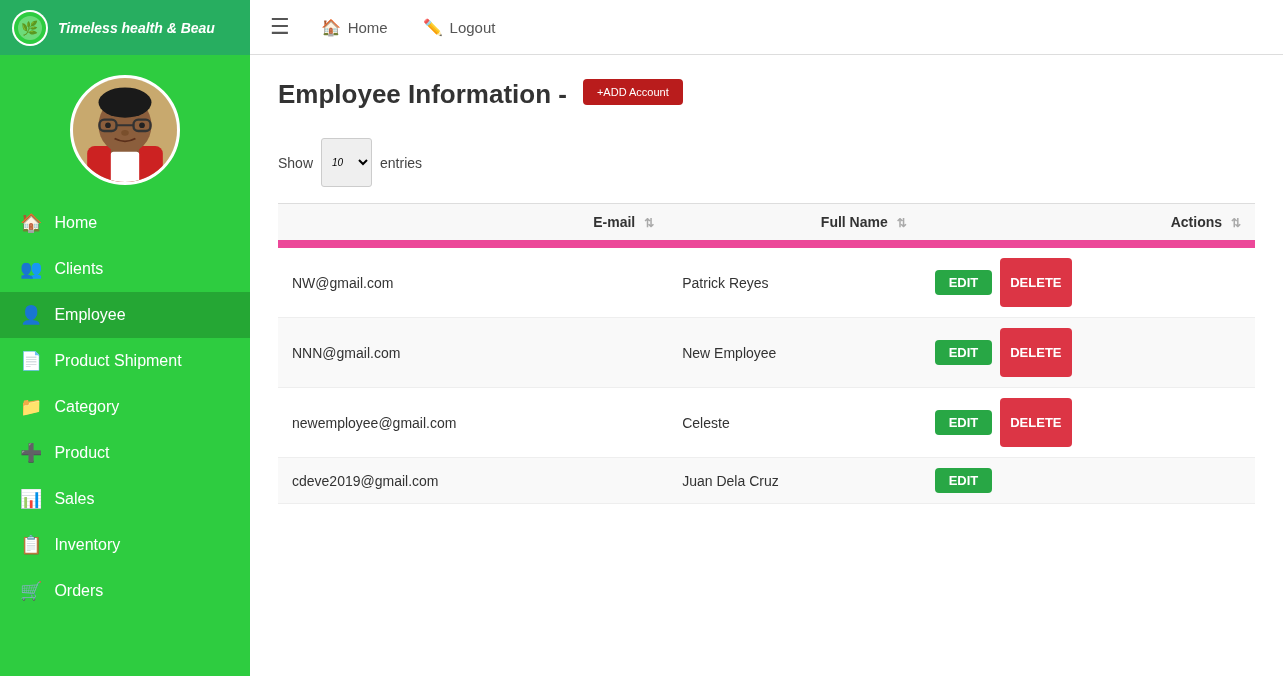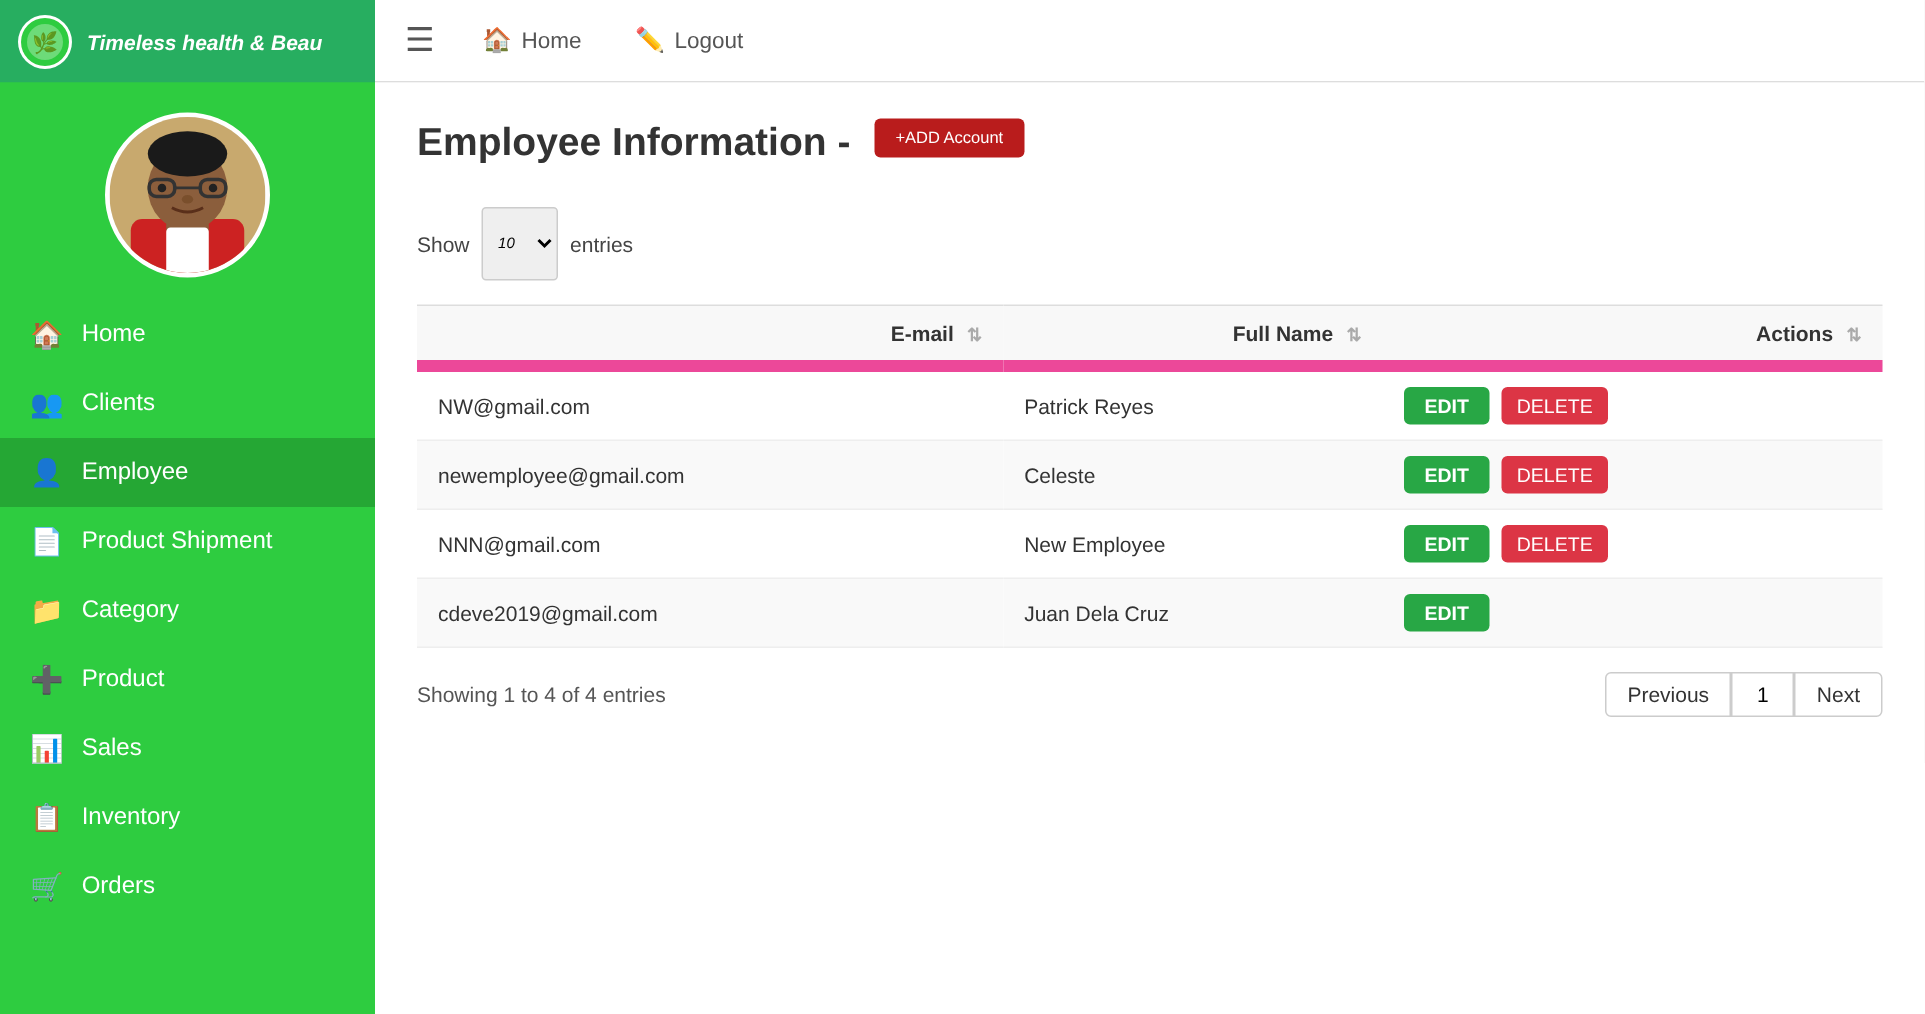--- a/index.html
+++ b/index.html
@@ -212,25 +212,25 @@
       border-radius: 4px;
       cursor: pointer;
       font-size: 13px;
       font-weight: bold;
       margin-right: 4px;
     }
     .btn-delete {
       background: #dc3545;
       color: white;
       border: none;
-      padding: 5px 10px;
+      padding: 17px 10px;
       border-radius: 4px;
       cursor: pointer;
       font-size: 13px;
-      font-weight: normal;
+      font-weight: bold;
     }
 
     
     .pagination-row {
       display: flex;
       align-items: center;
       justify-content: space-between;
       margin-top: 12px;
     }
     .pagination-info { color: #555; font-size: 14px; }
@@ -394,49 +394,41 @@
       <tbody id="table-body">
       <tr>
       <td>NW@gmail.com</td>
       <td>Patrick Reyes</td>
       <td>
         <button class="btn-edit">EDIT</button>
         <button class="btn-delete">DELETE</button>
       </td>
     </tr>
           <tr>
-      <td>newemployee@gmail.com</td>
-      <td>Celeste</td>
+      <td>NNN@gmail.com</td>
+      <td>New Employee</td>
       <td>
         <button class="btn-edit">EDIT</button>
         <button class="btn-delete">DELETE</button>
       </td>
     </tr>
           <tr>
-      <td>NNN@gmail.com</td>
-      <td>New Employee</td>
+      <td>newemployee@gmail.com</td>
+      <td>Celeste</td>
       <td>
         <button class="btn-edit">EDIT</button>
         <button class="btn-delete">DELETE</button>
       </td>
     </tr>
           <tr>
       <td>cdeve2019@gmail.com</td>
       <td>Juan Dela Cruz</td>
       <td>
         <button class="btn-edit">EDIT</button>
         
       </td>
     </tr>
         </tbody>
     </table>
 
-    <div class="pagination-row">
-      <span class="pagination-info">Showing 1 to 4 of 4 entries</span>
-      <div class="pagination-controls">
-        <button class="page-btn">Previous</button>
-        <span class="page-number">1</span>
-        <button class="page-btn">Next</button>
-      </div>
-    </div>
 
   </div>
 </div>
 
 </body></html>

